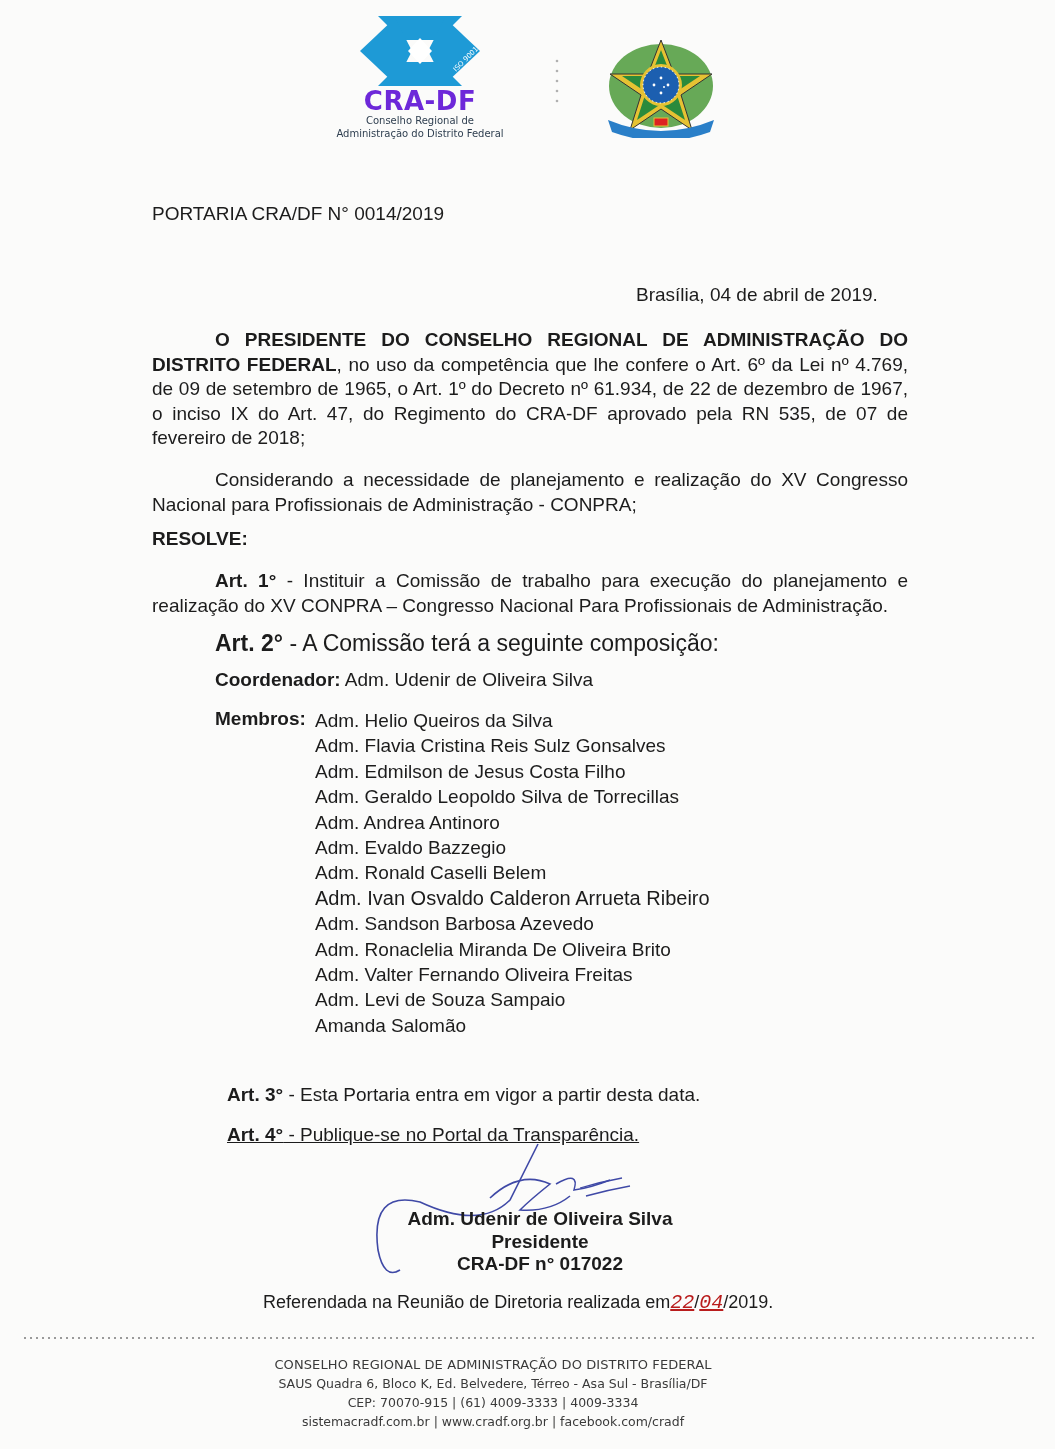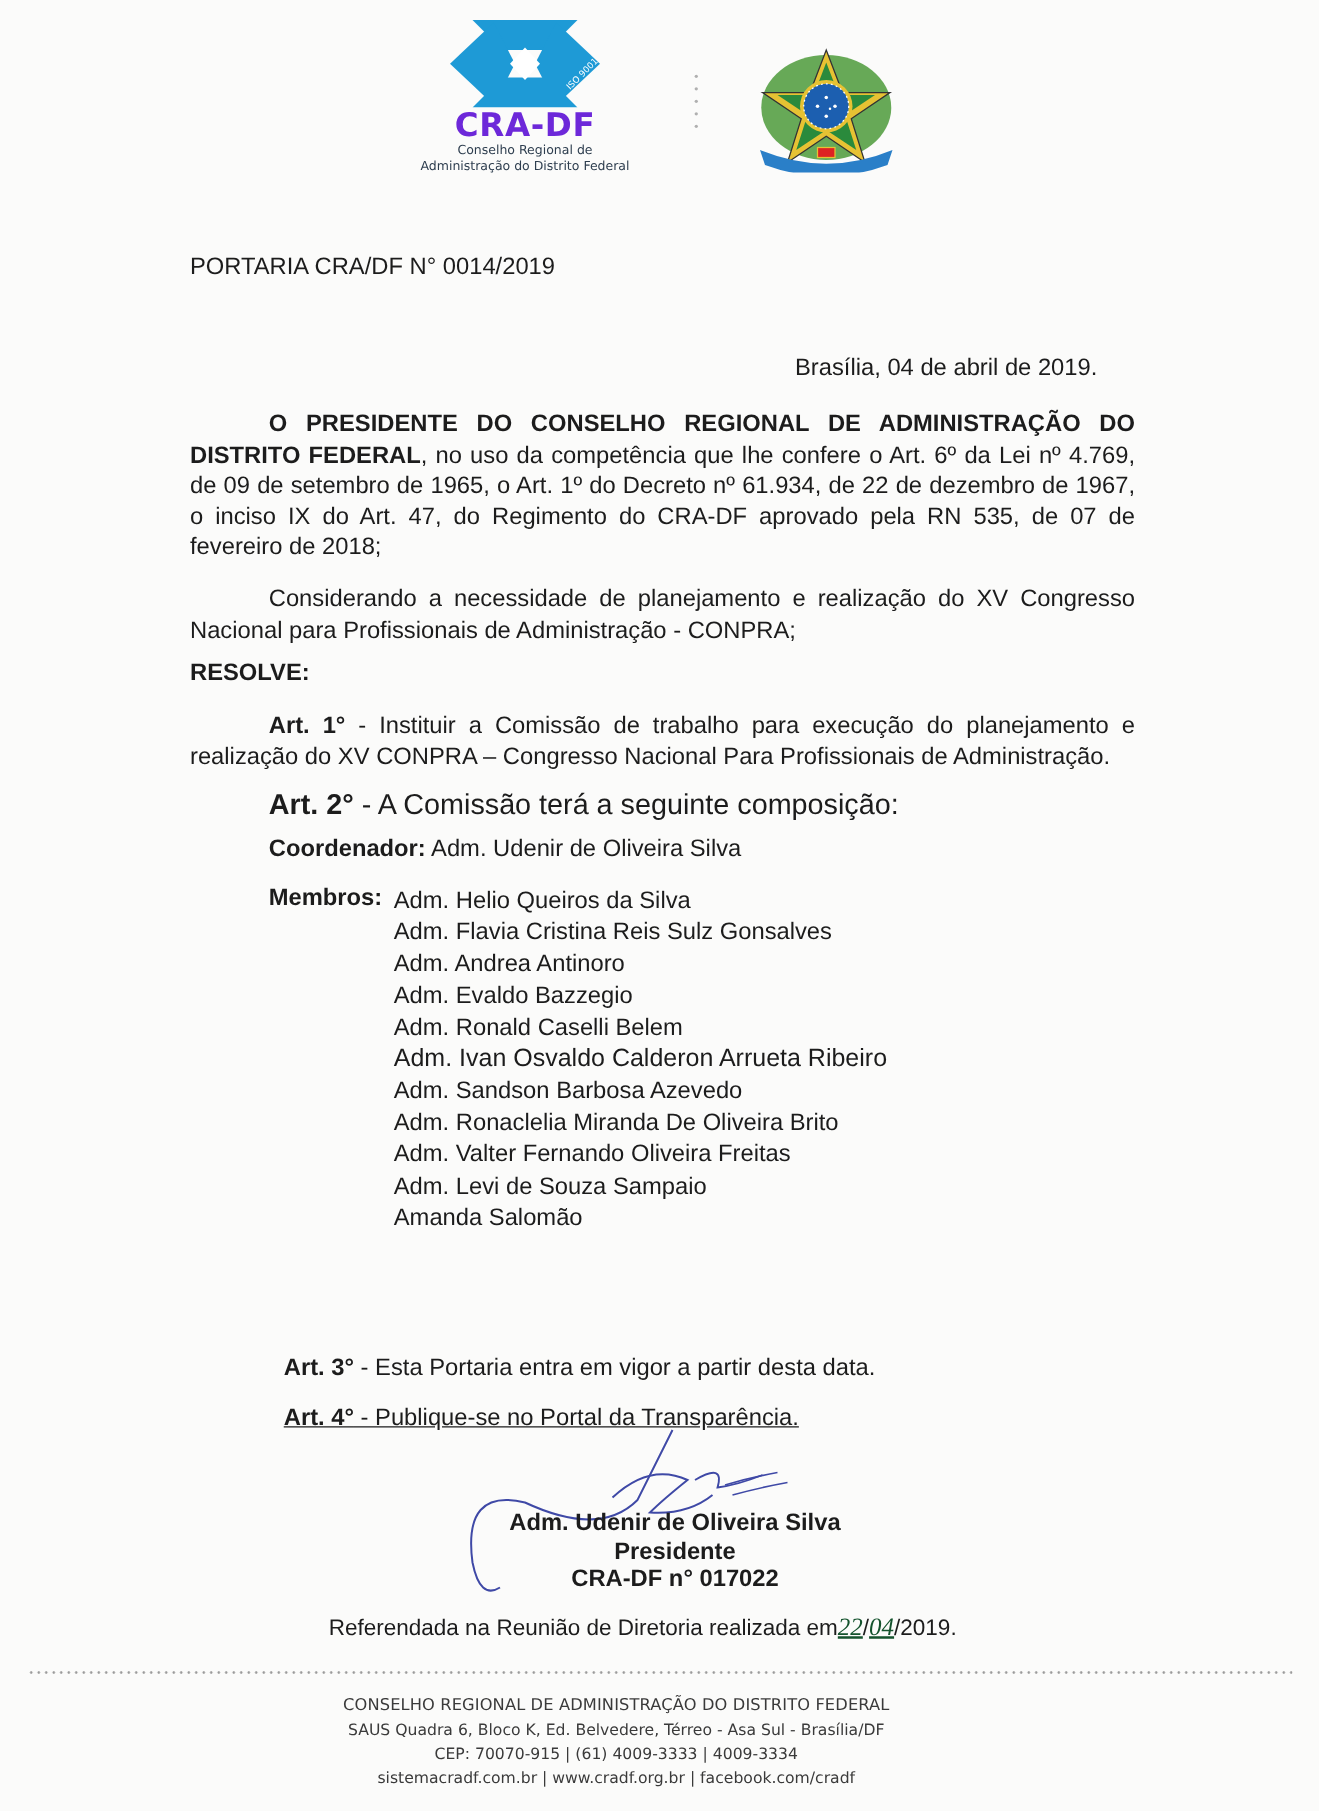--- a/index.html
+++ b/index.html
@@ -24,21 +24,21 @@
   .p-art2 { left:215px; top:630px; font-size:23px; }
   .p-coord { left:215px; top:669px; font-size:19px; }
   .members-label { left:215px; top:708px; font-size:19px; font-weight:bold; }
   .members { left:315px; top:708px; font-size:19px; line-height:25.4px; }
   .members div { white-space:nowrap; }
   .p-art3 { left:227px; top:1084px; font-size:19px; }
   .p-art4 { left:227px; top:1124px; font-size:19px;text-decoration:underline; }
   .sign-block { left:390px; top:1208px; width:300px; text-align:center; font-size:19px; font-weight:bold; line-height:22.5px; }
   .signature { left:360px; top:1140px; width:290px; height:140px; }
   .ref { left:263px; top:1291px; font-size:18px; }
-  .ref .hand { color:#14532d; font-family:Liberation Serif, serif; font-style:italic; text-decoration:underline; font-size:20px; }
+  .ref .hand { color:#b91c1c; font-family:Liberation Mono, monospace; font-style:italic; text-decoration:underline; font-size:20px; }
   .dotline { left:22px; top:1337px; width:1012px; height:2px;
              background-image:radial-gradient(circle, #9a9a9a 1px, transparent 1.2px);
              background-size:6px 2px; }
   .footer { left:0; width:986px; top:1355px; text-align:center; font-family:"DejaVu Sans", sans-serif; font-size:12.5px; color:#3a3a3a; line-height:19px; }
   .footer .f-title { font-size:13px; letter-spacing:0.1px; }
 </style>
 </head>
 <body>
 
 <div class="abs header-logo">
@@ -91,20 +91,22 @@
 <div class="abs para ind p-art1"><b>Art. 1°</b><span> - Instituir a Comissão de trabalho para execução do planejamento e realização do XV CONPRA – Congresso Nacional Para Profissionais de Administração.</span></div>
 
 <div class="abs p-art2"><b>Art. 2°</b><span> - A Comissão terá a seguinte composição:</span></div>
 
 <div class="abs p-coord"><b>Coordenador:</b><span> Adm. Udenir de Oliveira Silva</span></div>
 
 <div class="abs members-label">Membros:</div>
 <div class="abs members">
   <div>Adm. Helio Queiros da Silva</div>
   <div>Adm. Flavia Cristina Reis Sulz Gonsalves</div>
+  <div>Adm. Edmilson de Jesus Costa Filho</div>
+  <div>Adm. Geraldo Leopoldo Silva de Torrecillas</div>
   <div>Adm. Andrea Antinoro</div>
   <div>Adm. Evaldo Bazzegio</div>
   <div>Adm. Ronald Caselli Belem</div>
   <div style="font-size:20px;text-align:center;">Adm. Ivan Osvaldo Calderon Arrueta Ribeiro</div>
   <div>Adm. Sandson Barbosa Azevedo</div>
   <div>Adm. Ronaclelia Miranda De Oliveira Brito</div>
   <div>Adm. Valter Fernando Oliveira Freitas</div>
   <div>Adm. Levi de Souza Sampaio</div>
   <div>Amanda Salomão</div>
 </div>

